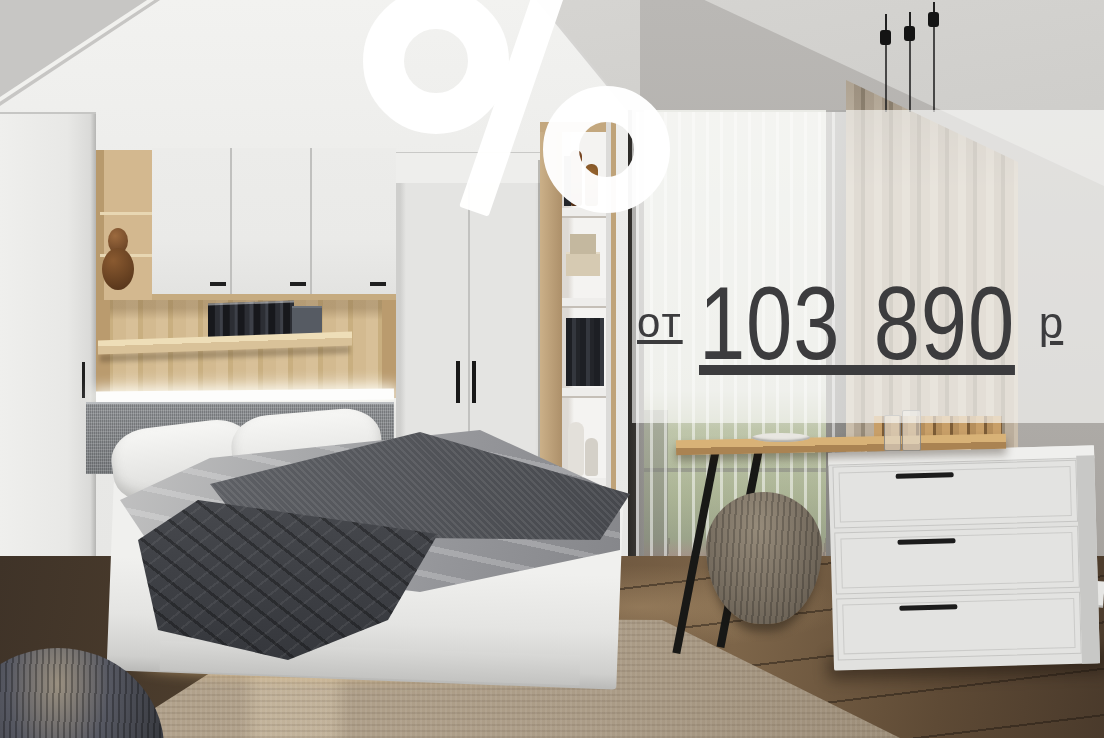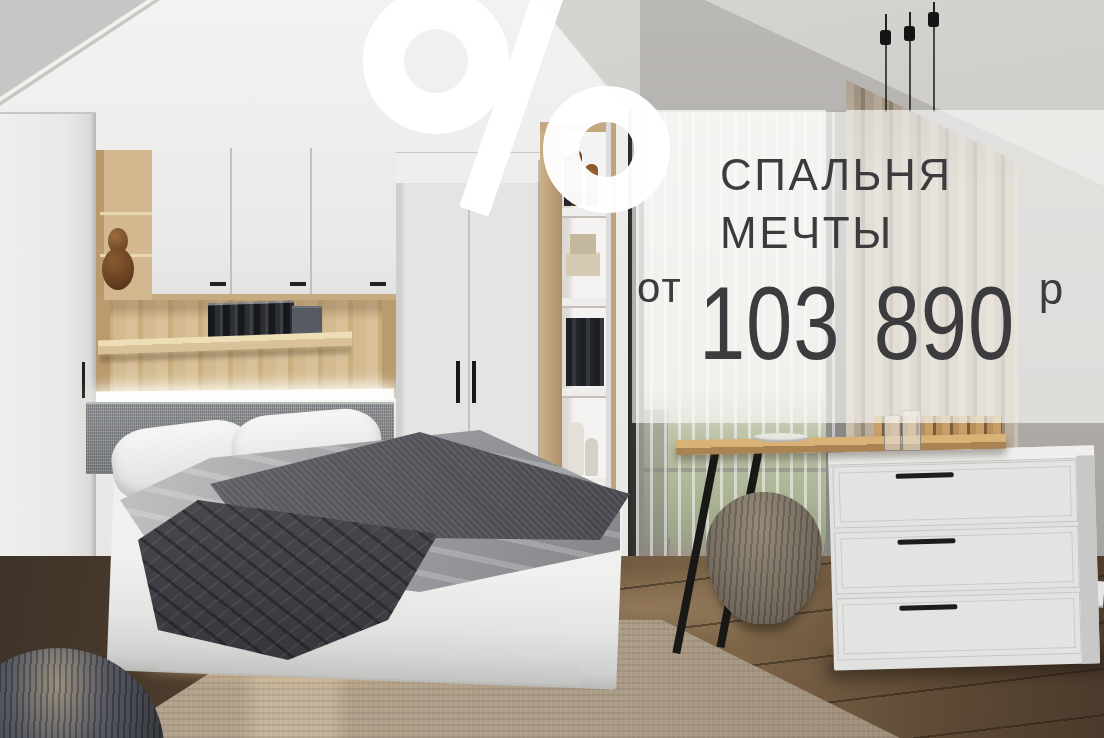--- a/index.html
+++ b/index.html
@@ -225,21 +225,21 @@
   .overlay-panel{left:632px;top:110px;width:472px;height:313px;
     background:rgba(251,250,248,.63);}
   .pct-ring{border-radius:50%;border-style:solid;border-color:rgba(255,255,255,.97);background:rgba(0,0,0,0);}
   .pct-ring.r1{left:363px;top:-12px;width:64px;height:64px;border-width:41px;}
   .pct-ring.r2{left:543px;top:86px;width:55px;height:55px;border-width:36px;}
   .pct-slash{left:496px;top:-14px;width:31px;height:232px;background:rgba(255,255,255,.97);
     transform:rotate(19deg);border-radius:3px;}
   .promo-title{left:720px;top:146px;color:#3b3b3d;font-size:44px;line-height:1.32;
     letter-spacing:2.5px;font-weight:400;}
   .promo-title span{display:block;}
-  .price-row{left:637px;top:264px;height:118px;display:flex;align-items:flex-start;color:#3c3c3e;}
+  .price-row{left:637px;top:264px;height:118px;display:flex;align-items:center;color:#3c3c3e;text-decoration:underline;}
   .price-prefix{font-size:42px;letter-spacing:2px;}
   .price-amount{display:inline-block;width:322px;margin-left:16px;font-size:104px;
     font-weight:300;letter-spacing:1px;word-spacing:12px;white-space:nowrap;
     transform:scaleX(.8);transform-origin:left bottom;}
   .price-currency{font-size:44px;margin-left:18px;}
 </style>
 </head>
 <body>
 
 <div class="stage">
@@ -373,23 +373,19 @@
     <div class="p-stem"></div>
     <div class="p-head"></div>
     <div class="p-cord"></div>
   </div>
 
   <div class="overlay-panel"></div>
   <div class="pct-ring r1"></div>
   <div class="pct-slash"></div>
   <div class="pct-ring r2"></div>
 
-  <div class="promo-title">
-    <span>СПАЛЬНЯ</span>
-    <span>МЕЧТЫ</span>
-  </div>
   <div class="price-row">
     <span class="price-prefix">от</span>
     <span class="price-amount">103 890</span>
     <span class="price-currency">р</span>
   </div>
 
 </div>
 
 </body></html>

